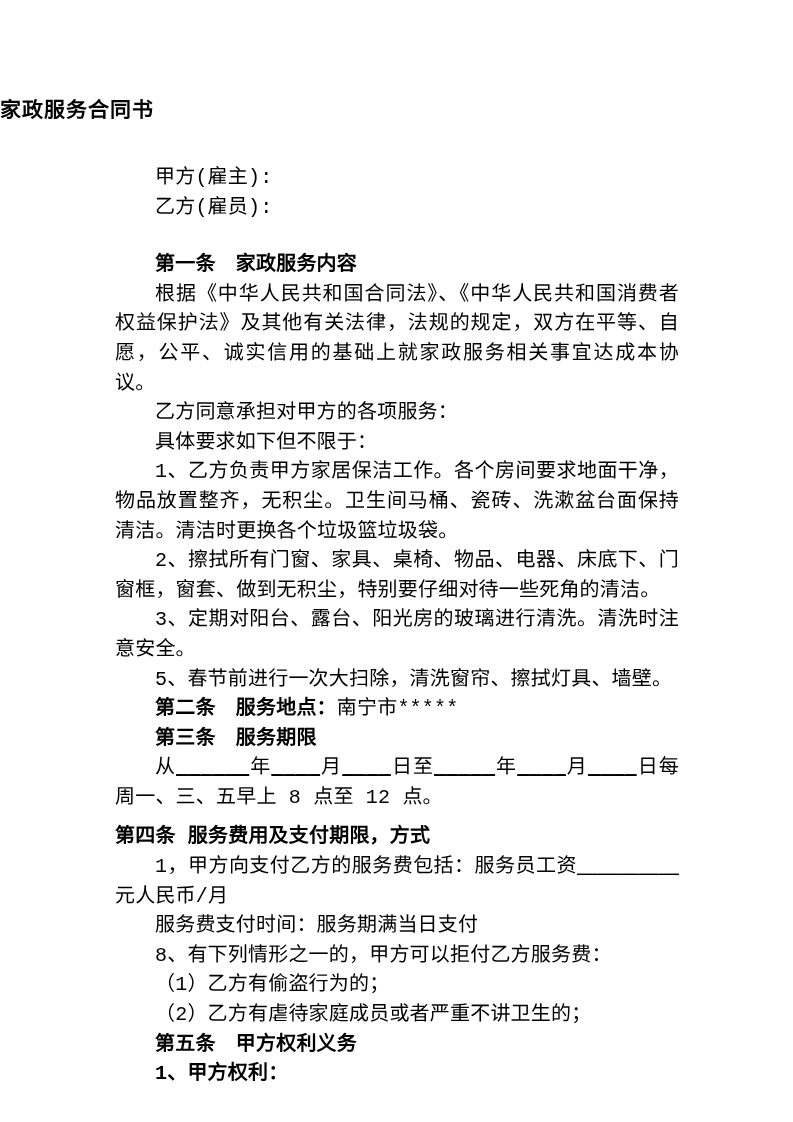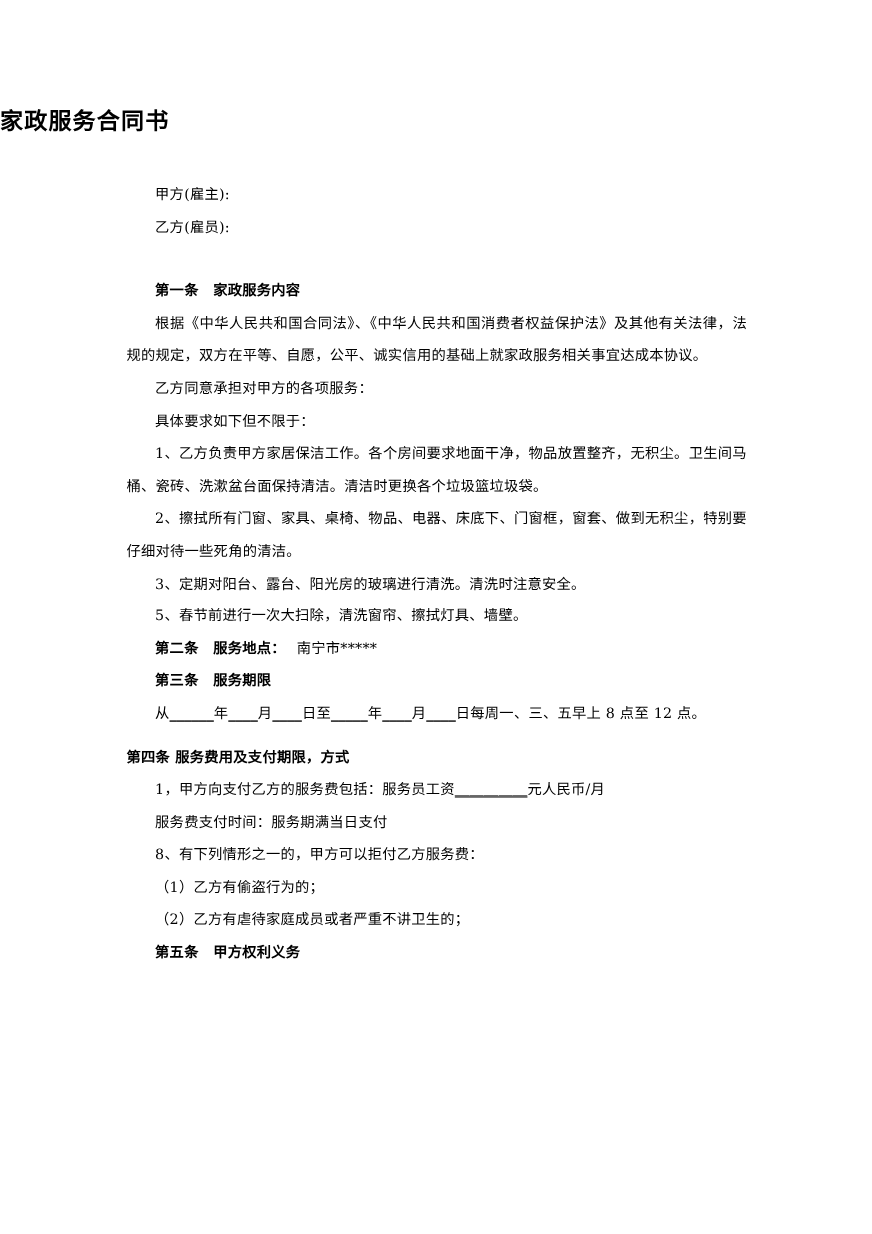--- a/index.html
+++ b/index.html
@@ -40,39 +40,40 @@
   }
   .body-block {
     position: absolute;
     top: 163px;
     left: 115px;
     width: 564px;
   }
   p.line {
     margin: 0;
     padding: 0;
-    font-size: 13px;
+    font-size: 20px;
     line-height: 29.6px;
     text-align: justify;
     text-justify: inter-ideograph;
     letter-spacing: 0.2px;
     word-break: break-all;
+    font-family: Liberation Mono, monospace;
   }
   p.indent {
     text-indent: 2em;
   }
   p.noindent {
     text-indent: 0;
   }
   p.bold {
     font-weight: bold;
   }
   .gap-sm { height: 10px; }
   .gap-md { height: 28px; }
-  .normal-weight { font-weight: normal; margin-left: 10px; }
+  .normal-weight { font-weight: normal; }
   .ul {
     text-decoration: underline;
     text-decoration-thickness: 1px;
     text-underline-offset: 2px;
   }
 </style>
 </head>
 <body>
 
 <div class="page">
@@ -119,15 +120,16 @@
     <p class="line indent">服务费支付时间：服务期满当日支付</p>
 
     <p class="line indent">8、有下列情形之一的，甲方可以拒付乙方服务费：</p>
 
     <p class="line indent">（1）乙方有偷盗行为的；</p>
 
     <p class="line indent">（2）乙方有虐待家庭成员或者严重不讲卫生的；</p>
 
     <p class="line indent bold">第五条　甲方权利义务</p>
 
+    <p class="line indent bold">1、甲方权利：</p>
 
   </div>
 </div>
 
 </body></html>

